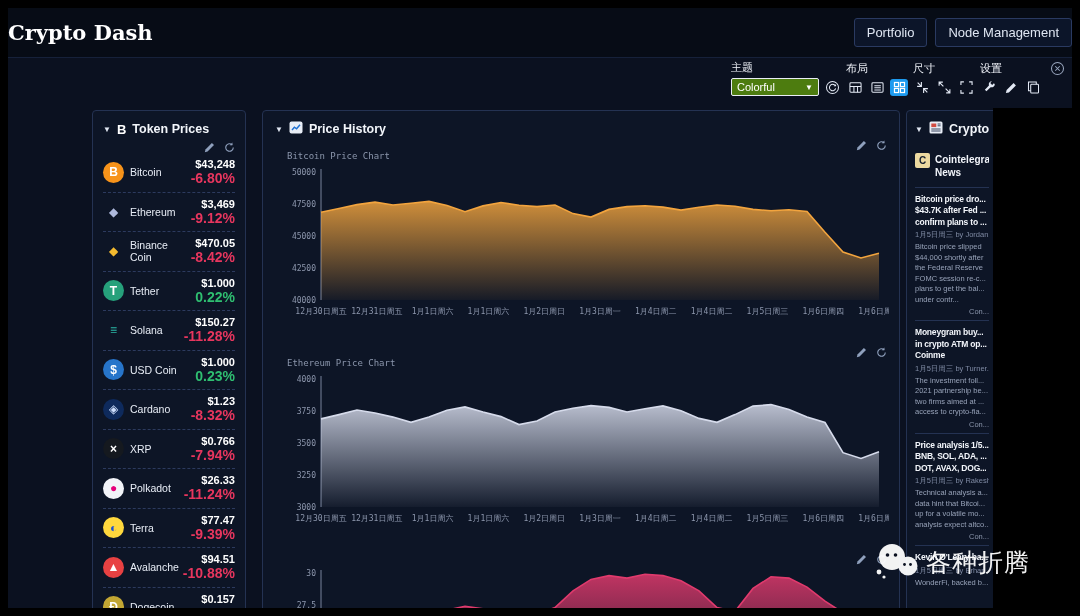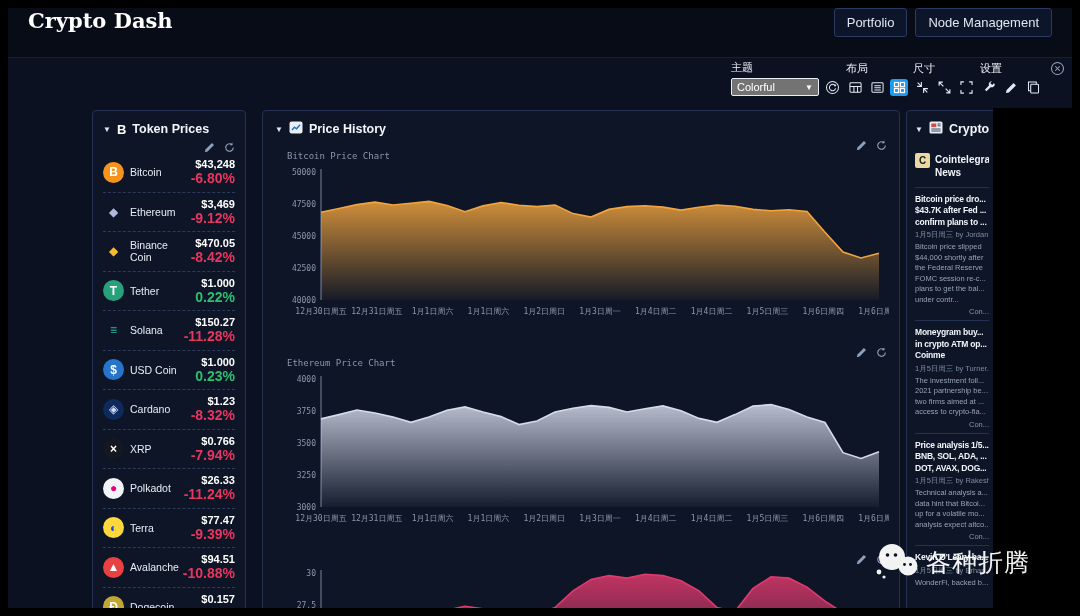--- a/index.html
+++ b/index.html
@@ -1,28 +1,28 @@
 <!DOCTYPE html>
 <html><head>
 <meta charset="utf-8">
 <style>
   html,body{margin:0;padding:0;width:1080px;height:616px;background:#000;overflow:hidden;
     font-family:"Liberation Sans","DejaVu Sans",sans-serif;color:#e8edf6}
   .stage{position:absolute;left:8px;top:8px;width:1064px;height:600px;background:#0b1120;overflow:hidden}
   .appbar{position:absolute;left:0;top:0;right:0;height:50px;background:#070c16;border-bottom:1px solid #16213a;
-    display:flex;align-items:flex-start;justify-content:space-between;padding:0 20px;box-sizing:border-box;z-index:2}
+    display:flex;align-items:center;justify-content:space-between;padding:0 0;box-sizing:border-box;z-index:2}
   .app-title{font-family:"DejaVu Serif","Liberation Serif",serif;font-size:21px;font-weight:bold;color:#fff}
   .appbar-actions{display:flex;gap:8px}
   .hbtn{background:#0c1529;border:1px solid #2a3a61;color:#dfe6f2;font-size:13px;padding:6px 12px;border-radius:3px;
     font-family:inherit;cursor:pointer}
   .toolbar{position:absolute;top:52px;right:30px;display:flex;gap:5px;align-items:flex-end;z-index:2}
   .tgroup{display:flex;flex-direction:column;gap:3px}
   .tglabel{font-size:11px;color:#f0f3f9}
   .trow{display:flex;gap:4px;align-items:center}
-  .tselect{display:flex;align-items:center;justify-content:space-between;background:#737373;border:1px solid #e9edf5;
+  .tselect{display:flex;align-items:center;justify-content:space-between;background:#4d7c0f;border:1px solid #e9edf5;
     border-radius:2px;color:#fff;font-size:11px;height:18px;width:88px;padding:0 5px;box-sizing:border-box;cursor:pointer}
   .selarrow{font-size:8px}
   .tibtn{width:18px;height:17px;border:none;background:transparent;color:#e3e9f4;display:flex;align-items:center;
     justify-content:center;padding:0;cursor:pointer}
   .tibtn.active{background:#1d9bf0;border-radius:3px;color:#fff}
   .closebtn{position:absolute;top:53px;right:7px;background:transparent;border:none;color:#9aa7bf;padding:0;cursor:pointer;z-index:2}
   .panel{position:absolute;background:#0d1526;border:1px solid #243252;border-radius:4px;box-sizing:border-box}
   .phead{display:flex;align-items:center;gap:6px;height:20px}
   .caret{font-size:8px;color:#dfe5f0;cursor:pointer}
   .ptitle{font-size:12.5px;font-weight:bold;color:#f2f5fa;white-space:nowrap;overflow:hidden}

